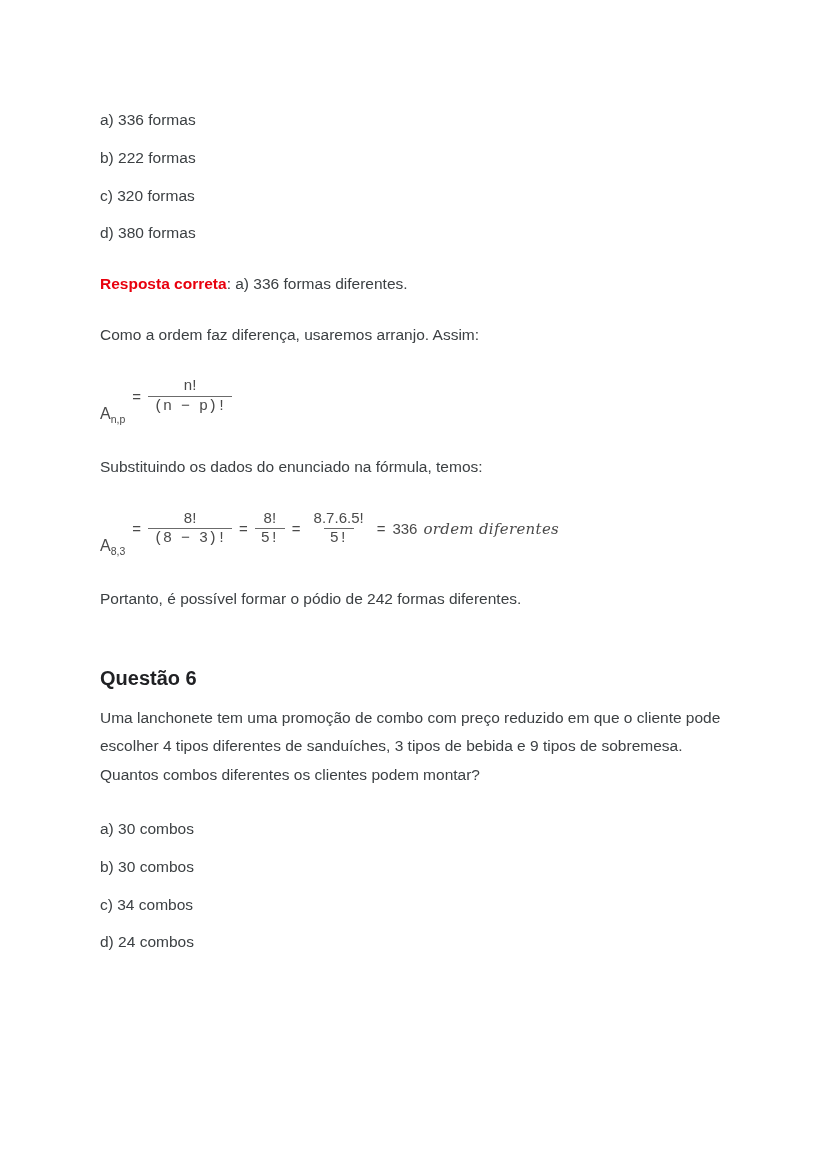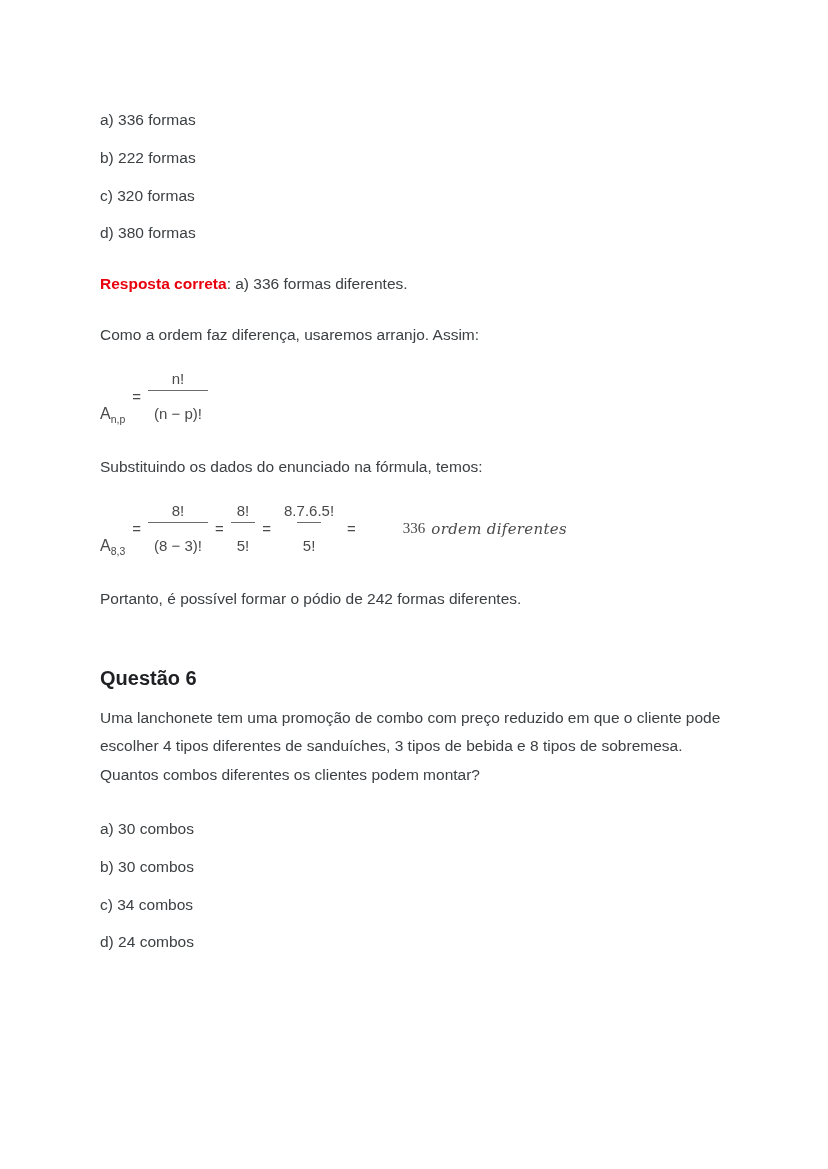--- a/index.html
+++ b/index.html
@@ -82,34 +82,34 @@
     vertical-align: middle;
     font-family: "Liberation Sans", sans-serif;
     font-size: 15px;
     line-height: 1.25;
   }
   .frac .num {
     padding: 0 6px 1px 6px;
   }
   .frac .den {
     border-top: 1px solid #6b6b6b;
-    padding: 14px 6px 0 6px;
+    padding: 1px 6px 0 6px;
+    font-family: Liberation Mono, monospace;
   }
   .italic-tail {
     font-family: "DejaVu Serif", serif;
     font-style: italic;
     font-size: 15px;
     color: #4a4a4a;
     margin-left: 6px;
     letter-spacing: 0.3px;
   }
   .plain-num {
-    font-family: Liberation Serif, serif;
+    font-family: Liberation Sans, sans-serif;
     font-size: 15px;
-    margin-left: 40px;
   }
 
   h2.question-title {
     font-size: 20px;
     font-weight: bold;
     color: #202124;
     margin: 60px 0 14px 0;
     font-family: "Liberation Sans", sans-serif;
   }
   .q-body {
@@ -172,21 +172,21 @@
         <span class="den">5!</span>
       </span>
       <span class="eq">=</span>
       <span class="plain-num">336</span>
       <span class="italic-tail">ordem diferentes</span>
     </div>
 
     <p class="para">Portanto, é possível formar o pódio de 242 formas diferentes.</p>
 
     <h2 class="question-title">Questão 6</h2>
-    <p class="q-body">Uma lanchonete tem uma promoção de combo com preço reduzido em que o cliente pode escolher 4 tipos diferentes de sanduíches, 3 tipos de bebida e 8 tipos de sobremesa. Quantos combos diferentes os clientes podem montar?</p>
+    <p class="q-body">Uma lanchonete tem uma promoção de combo com preço reduzido em que o cliente pode escolher 4 tipos diferentes de sanduíches, 3 tipos de bebida e 9 tipos de sobremesa. Quantos combos diferentes os clientes podem montar?</p>
 
     <div class="opts-block">
       <p class="opt">a) 30 combos</p>
       <p class="opt">b) 30 combos</p>
       <p class="opt">c) 34 combos</p>
       <p class="opt">d) 24 combos</p>
     </div>
 
   </div>
 </div>

